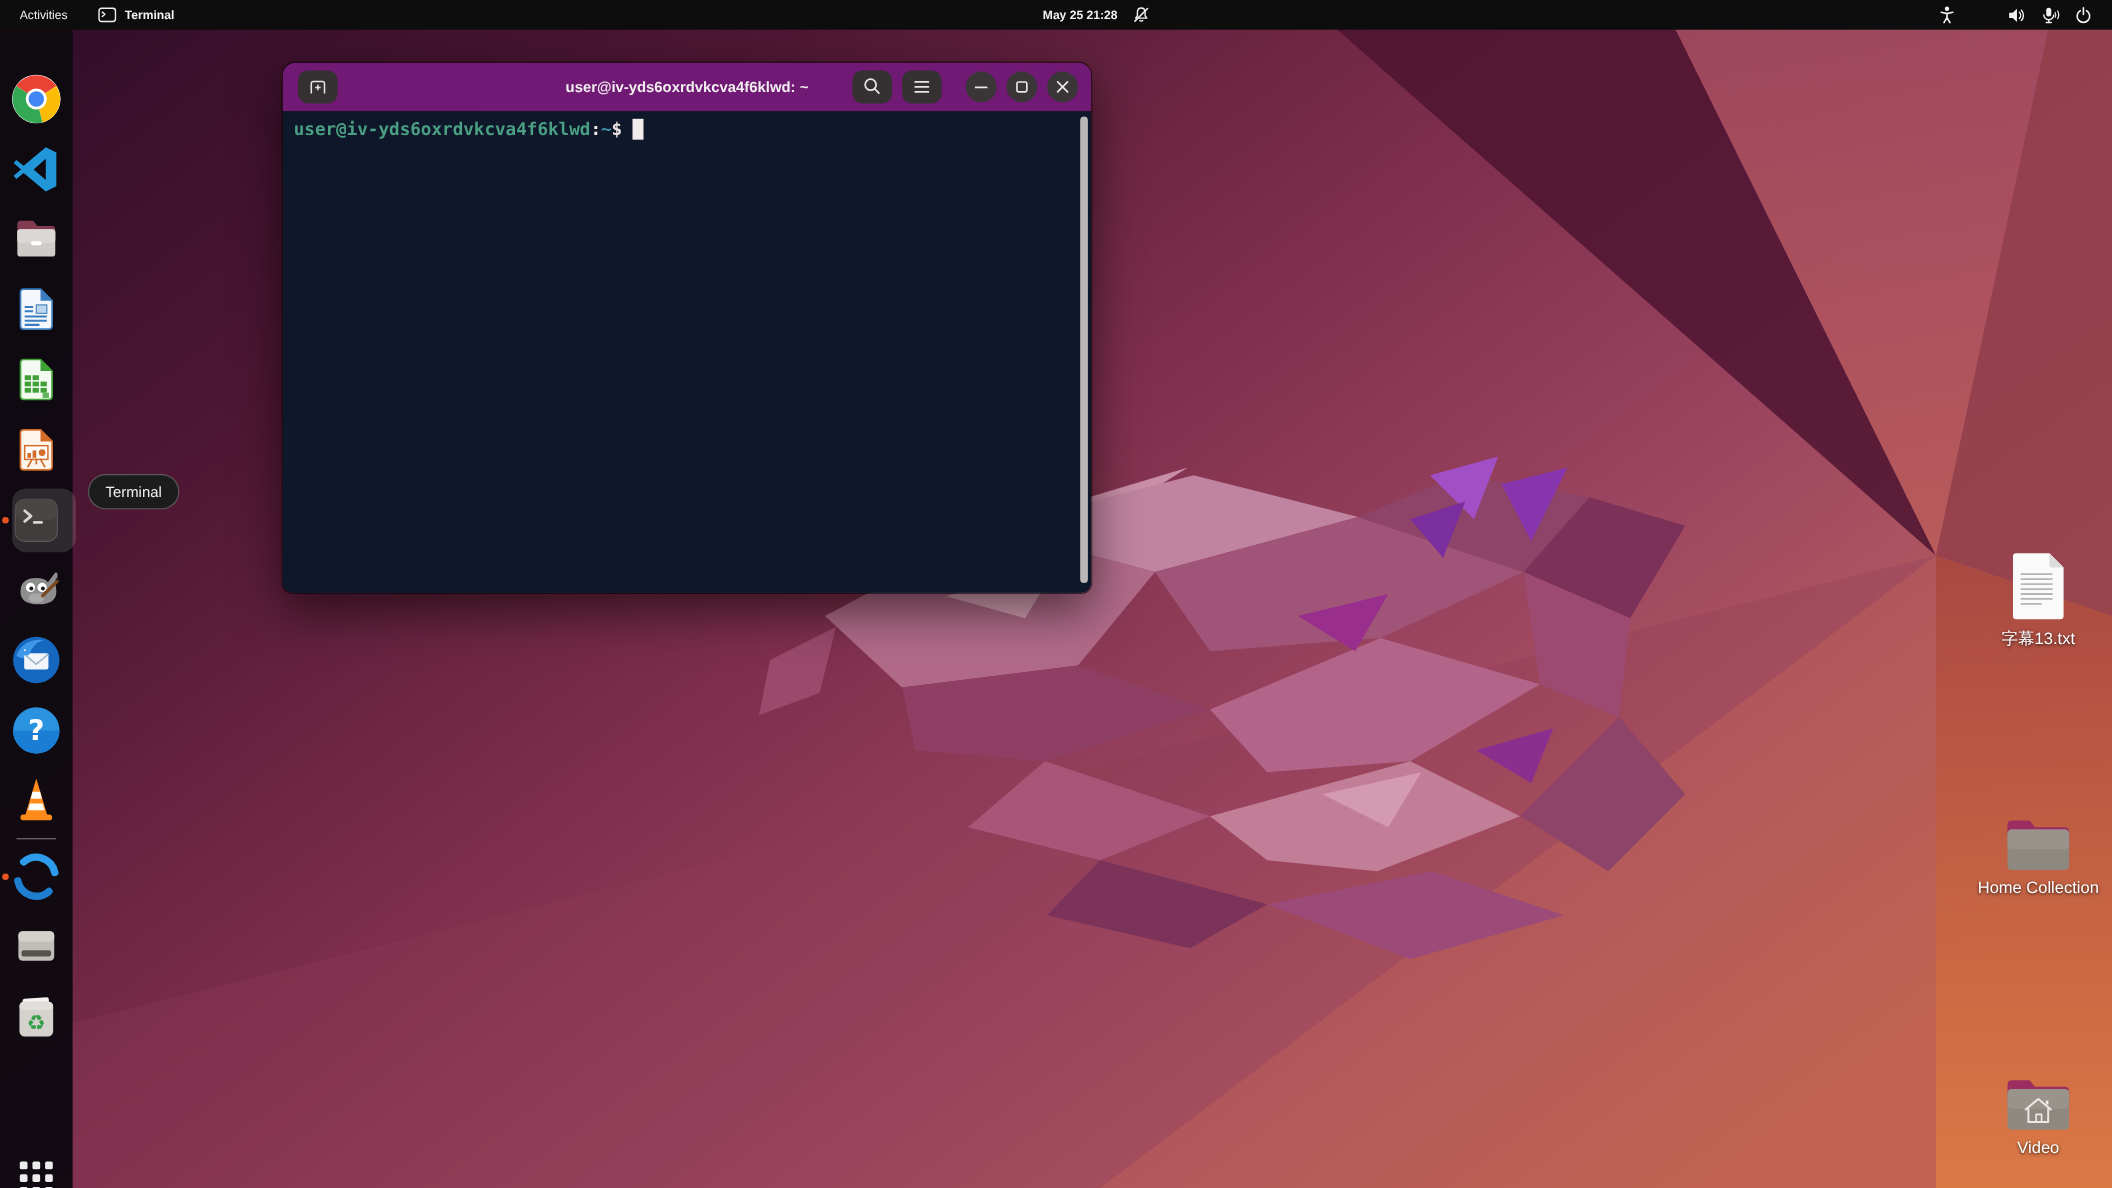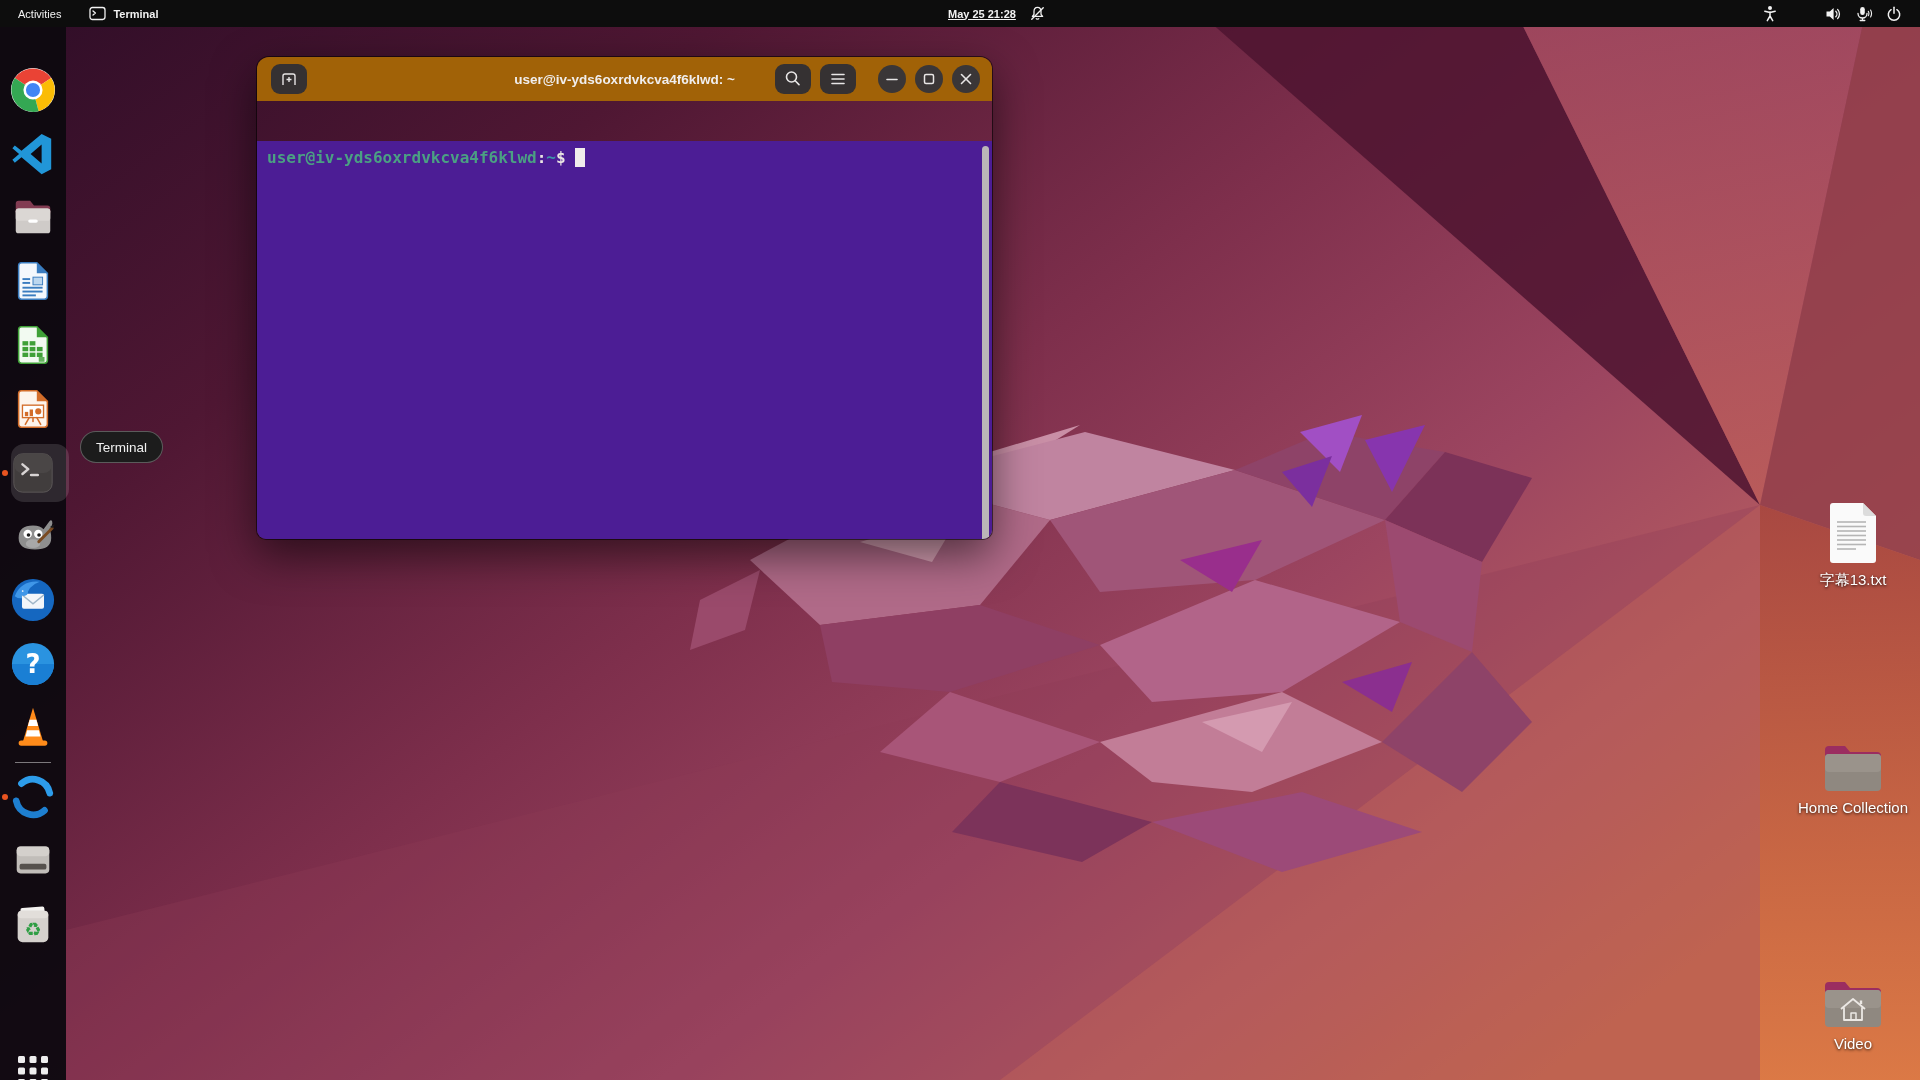--- a/index.html
+++ b/index.html
@@ -9,21 +9,21 @@
   
   #wallpaper{position:absolute;left:0;top:0;width:1920px;height:1080px;z-index:0;}
 
   
   #topbar{position:absolute;left:0;top:0;width:1920px;height:27px;background:#0d0d0d;
           z-index:50;display:flex;align-items:center;color:#f2f2f2;font-size:11px;}
   .tb-left{display:flex;align-items:center;height:100%;}
   .tb-activities{padding:0 18px;height:100%;display:flex;align-items:center;cursor:default;}
   .tb-app{display:flex;align-items:center;gap:7px;padding:0 10px;height:100%;font-weight:700;}
   .tb-center{position:absolute;left:948px;top:0;height:27px;display:flex;align-items:center;gap:13px;}
-  .tb-clock{font-weight:700;text-decoration:underline;}
+  .tb-clock{font-weight:700;}
   .tb-right{position:absolute;right:0;top:0;height:27px;display:flex;align-items:center;padding-right:18px;}
   .tb-right .sp{width:34px;}
   .tb-right .ic{margin-left:13px;display:flex;align-items:center;}
 
   
   #dock{position:absolute;left:0;top:27px;width:66px;height:1053px;background:rgba(14,9,16,0.96);
         z-index:40;}
   .dock-item{position:absolute;left:7px;width:52px;height:52px;display:flex;align-items:center;
              justify-content:center;}
   .dock-item svg{display:block;}
@@ -32,30 +32,30 @@
   .dock-dot{position:absolute;left:2px;width:6px;height:6px;border-radius:50%;background:#e95420;}
   .dock-sep{position:absolute;left:15px;width:36px;height:1px;background:rgba(255,255,255,0.45);}
   #tooltip{position:absolute;left:80px;top:431px;height:30px;padding:0 15px;border-radius:16px;
            background:#1c1c1c;border:1px solid rgba(255,255,255,0.28);color:#f0f0f0;font-size:13.5px;
            display:flex;align-items:center;z-index:45;}
 
   
   #term{position:absolute;left:257px;top:57px;width:735px;height:482px;z-index:30;
         border-radius:12px 12px 9px 9px;overflow:hidden;
         box-shadow:0 16px 44px rgba(0,0,0,0.55),0 0 0 1px rgba(0,0,0,0.55);}
-  #term-titlebar{position:relative;height:44px;background:#a16207;display:flex;align-items:center;}
+  #term-titlebar{position:relative;height:44px;background:#701a75;display:flex;align-items:center;}
   .tb-title{position:absolute;left:0;right:0;text-align:center;color:#f0eeee;font-size:13.5px;
             font-weight:700;pointer-events:none;}
   .wbtn{display:flex;align-items:center;justify-content:center;background:#353132;cursor:default;}
   .wbtn.sq{width:36px;height:30px;border-radius:9px;}
   .wbtn.ci{width:28px;height:28px;border-radius:50%;background:#3a3637;}
   #btn-newtab{position:absolute;left:14px;}
   .tb-ctrls{position:absolute;right:12px;display:flex;align-items:center;gap:9px;}
   .tb-ctrls .gap{width:4px;}
-  #term-body{position:relative;height:438px;background:#4c1d95;margin-top:40px;}
+  #term-body{position:relative;height:438px;background:#0f172a;}
   #prompt{position:absolute;left:10px;top:7px;font-family:"DejaVu Sans Mono",monospace;
           font-size:16px;font-weight:700;white-space:pre;display:flex;align-items:center;}
   .cursor{display:inline-block;width:10px;height:19px;background:#f0ecec;margin-left:9px;}
   #scrollbar{position:absolute;right:3px;top:5px;width:7px;height:424px;border-radius:4px;
              background:#bab6b8;}
 
   
   .desk-icon{position:absolute;width:200px;display:flex;flex-direction:column;align-items:center;
              z-index:10;}
   .desk-label{margin-top:5px;color:#ffffff;font-size:15px;text-shadow:0 1px 3px rgba(0,0,0,0.85);

